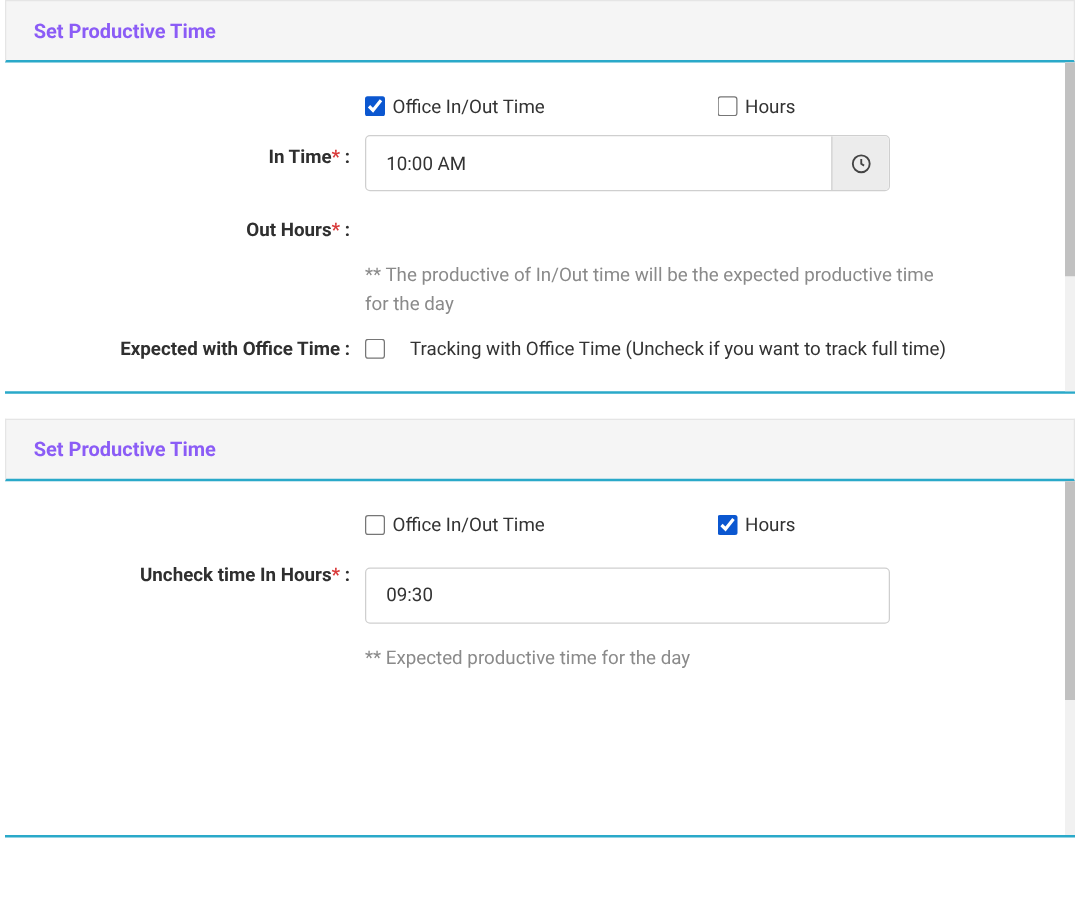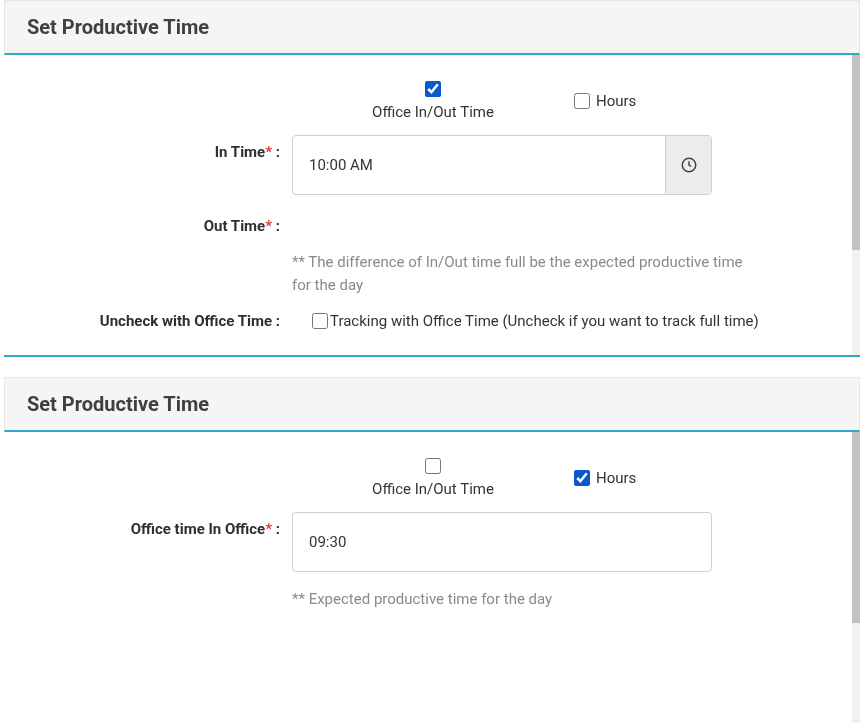--- a/index.html
+++ b/index.html
@@ -21,22 +21,22 @@
       margin-bottom: 20px;
     }
     .panel-header {
       background: #f5f5f5;
       border: 1px solid #e5e5e5;
       border-bottom: 2px solid #2aa9c9;
       padding: 14px 22px;
     }
     .panel-title {
       font-weight: 700;
-      font-size: 20px;
-      color: #404040;
+      font-size: 16px;
+      color: #8b5cf6;
     }
     .panel-body {
       position: relative;
       border-bottom: 2px solid #2aa9c9;
       padding: 26px 26px 22px 18px;
       display: flex;
       flex-direction: column;
     }
     .scroll-track {
       position: absolute;
@@ -84,36 +84,35 @@
     }
     .check-group {
       display: inline-flex;
       align-items: center;
       gap: 6px;
       font-size: 15px;
       color: #333;
     }
     .check-group.first {
       width: 282px;
-      flex-direction: column;
     }
     input[type="checkbox"] {
       width: 16px;
       height: 16px;
       accent-color: #0b57d0;
       cursor: pointer;
     }
     .input-wrap {
       display: flex;
       align-items: stretch;
       border: 1px solid #cfcfcf;
       border-radius: 4px;
       overflow: hidden;
       background: #fff;
-      height: 60px;
+      height: 45px;
     }
     .input-wrap input {
       flex: 1;
       border: none;
       padding: 11px 16px;
       font-size: 15px;
       color: #333;
       outline: none;
       font-family: inherit;
       background: transparent;
@@ -143,27 +142,27 @@
     }
     .tracking-row .label-col {
       padding-top: 0;
     }
     .tracking-row .field-col {
       max-width: none;
     }
     .tracking-group {
       display: inline-flex;
       align-items: center;
-      gap: 2px;
-      font-size: 15px;
-      color: #333;
-      margin-left: 20px;
+      gap: 20px;
+      font-size: 15px;
+      color: #333;
     }
     .no-btn .input-wrap {
       border-radius: 4px;
+      margin-top: 11px;
     }
     .body-pad-large {
       padding-bottom: 130px;
     }
   </style>
 </head>
 <body>
 
 <div class="container">
 
@@ -202,31 +201,31 @@
                   <circle cx="12" cy="12" r="9"></circle>
                   <path d="M12 7v5l3 2"></path>
                 </svg>
             </button>
           </div>
         </div>
       </div>
 
       <div class="row">
         <div class="label-col">
-          <span>Out Time</span><span class="req">*</span><span> :</span>
-        </div>
-      </div>
-
-      <div class="row">
-        <div class="label-col"></div>
-        <div class="field-col hint" style="max-width:460px;">** The difference of In/Out time full be the expected productive time for the day</div>
+          <span>Out Hours</span><span class="req">*</span><span> :</span>
+        </div>
+      </div>
+
+      <div class="row">
+        <div class="label-col"></div>
+        <div class="field-col hint" style="max-width:460px;">** The productive of In/Out time will be the expected productive time for the day</div>
       </div>
 
       <div class="row tracking-row" style="margin-bottom:0;">
-        <div class="label-col">Uncheck with Office Time :</div>
+        <div class="label-col">Expected with Office Time :</div>
         <div class="field-col">
           <label class="tracking-group">
             <input type="checkbox" id="cb1c" style="">
             <span>Tracking with Office Time (Uncheck if you want to track full time)</span>
           </label>
         </div>
       </div>
 
     </div>
   </div>
@@ -249,21 +248,21 @@
           </label>
           <label class="check-group">
             <input type="checkbox" id="cb2b" checked="" style="">
             <span>Hours</span>
           </label>
         </div>
       </div>
 
       <div class="row no-btn">
         <div class="label-col">
-          <span>Office time In Office</span><span class="req">*</span><span> :</span>
+          <span>Uncheck time In Hours</span><span class="req">*</span><span> :</span>
         </div>
         <div class="field-col">
           <div class="input-wrap">
             <input type="text" value="09:30" style="">
           </div>
         </div>
       </div>
 
       <div class="row" style="margin-bottom:0;">
         <div class="label-col"></div>

